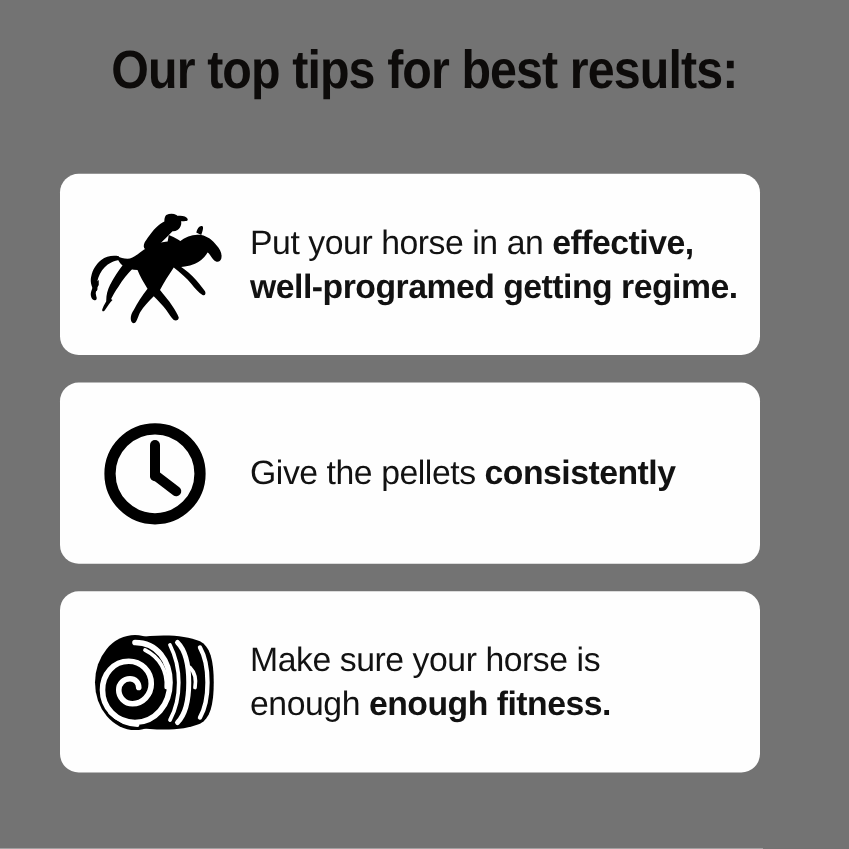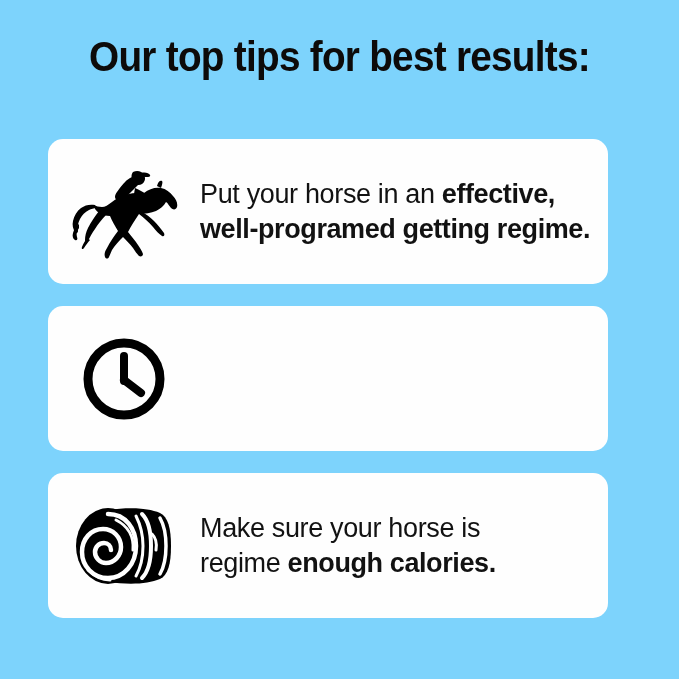--- a/index.html
+++ b/index.html
@@ -11,21 +11,21 @@
     width: 679px;
     height: 679px;
     overflow: hidden;
     font-family: "Liberation Sans", sans-serif;
     -webkit-font-smoothing: antialiased;
   }
   #poster {
     position: relative;
     width: 679px;
     height: 679px;
-    background: #7dd3fc;
+    background: #737373;
     box-sizing: border-box;
   }
 
   
   .title {
     position: absolute;
     top: 30px;
     left: 0;
     width: 679px;
     text-align: center;
@@ -175,20 +175,23 @@
 
     <div class="card">
       <div class="icon-wrap">
         <svg width="90" height="90" viewBox="0 0 90 90" aria-hidden="true">
           <circle cx="45" cy="45" r="36" fill="none" stroke="#000000" stroke-width="9"></circle>
           <path d="M45 22 L45 47" fill="none" stroke="#000000" stroke-width="8" stroke-linecap="round"></path>
           <path d="M45 46 L62 59" fill="none" stroke="#000000" stroke-width="8" stroke-linecap="round"></path>
         </svg>
       </div>
       <div class="card-text">
+        <span class="ln">
+          <span>Give the pellets </span><span class="b">consistently</span>
+        </span>
       </div>
     </div>
 
     <div class="card">
       <div class="icon-wrap">
         <svg width="104" height="84" viewBox="0 0 104 84" aria-hidden="true">
           <g>
 
             <path d="M36 6 C58 3, 76 4, 88 9 C96 13, 99 24, 99 42
                      C99 60, 96 71, 88 75 C76 80, 58 81, 36 78 Z" fill="#000000"></path>
@@ -215,19 +218,19 @@
 
             <path d="M64 12 C69 22, 71 32, 71 42 C71 53, 69 63, 64 72" fill="none" stroke="#ffffff" stroke-width="3" stroke-linecap="round"></path>
           </g>
         </svg>
       </div>
       <div class="card-text">
         <span class="ln">
           <span>Make sure your horse is</span>
         </span>
         <span class="ln">
-          <span>regime </span><span class="b">enough calories.</span>
+          <span>enough </span><span class="b">enough fitness.</span>
         </span>
       </div>
     </div>
 
   </div>
 </div>
 
 </body></html>

